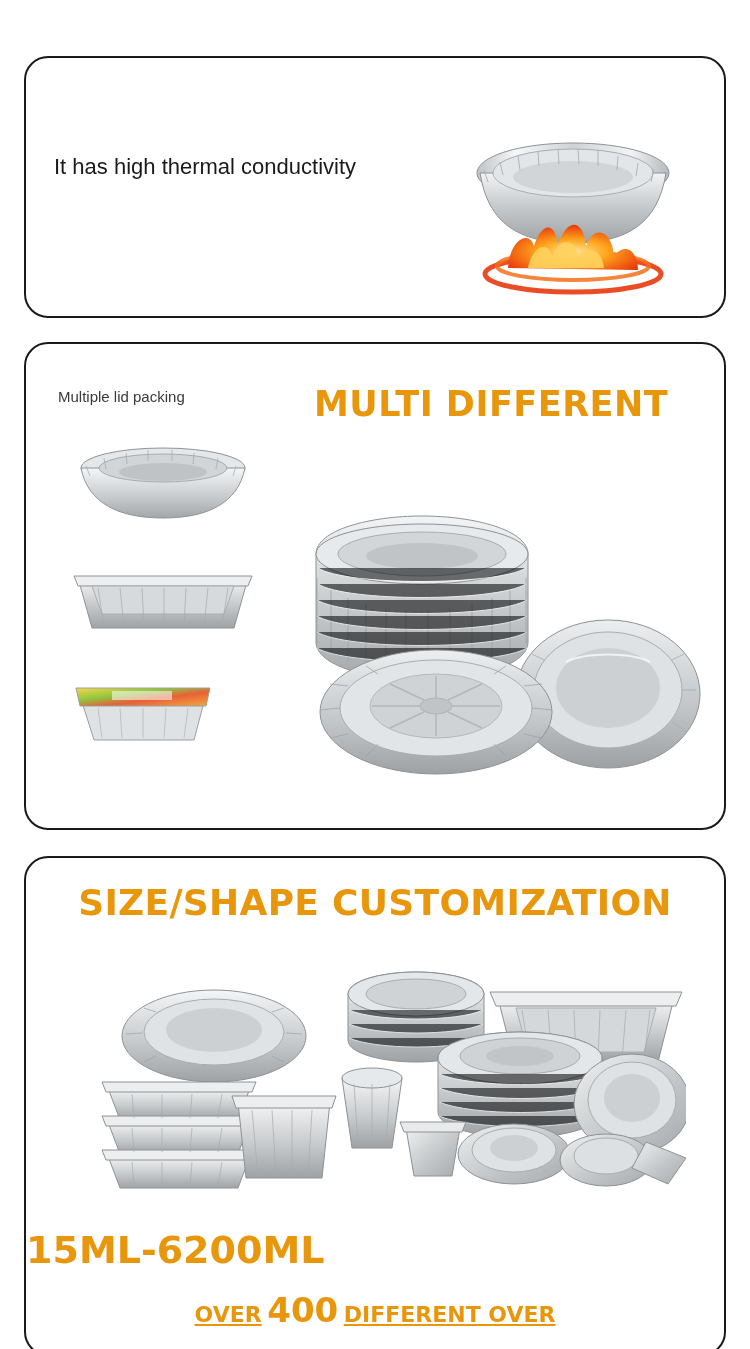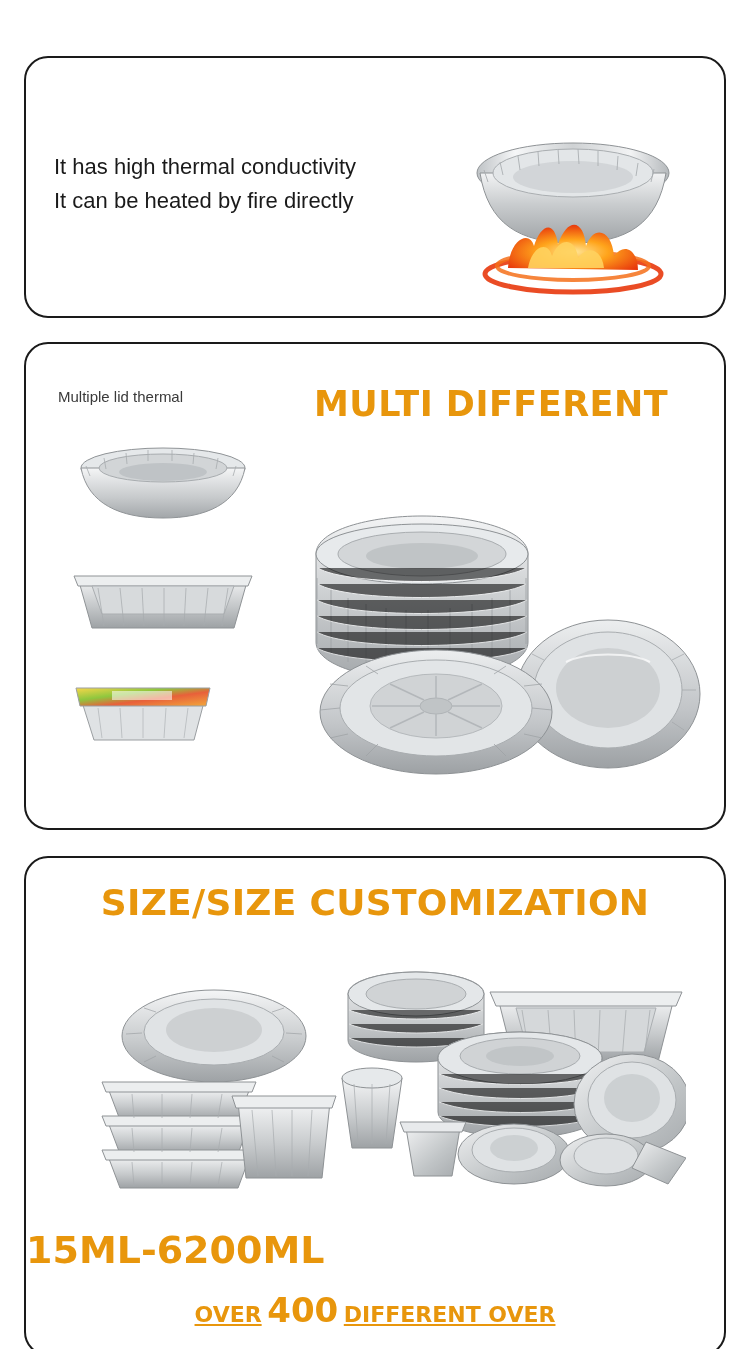--- a/index.html
+++ b/index.html
@@ -169,21 +169,20 @@
 </style>
 </head>
 <body>
 
 <div class="page">
 
   <div class="card" id="panel-thermal">
 
     <div class="thermal-text">
       <div>It has high thermal conductivity</div>
-      <div>It can be heated by fire directly</div>
     </div>
 
     <div class="thermal-art">
       <svg width="250" height="220" viewBox="0 0 250 220">
         <defs>
           <linearGradient id="foilA" x1="0" y1="0" x2="0" y2="1">
             <stop offset="0%" stop-color="#f2f3f4"></stop>
             <stop offset="45%" stop-color="#c9ccce"></stop>
             <stop offset="100%" stop-color="#9fa3a6"></stop>
           </linearGradient>
@@ -222,21 +221,21 @@
         <ellipse cx="125" cy="196" rx="88" ry="18" fill="none" stroke="#e8380d" stroke-width="5" opacity="0.9"></ellipse>
         <ellipse cx="125" cy="188" rx="76" ry="14" fill="none" stroke="#f4701a" stroke-width="4" opacity="0.85"></ellipse>
         <path d="M60 190 C 62 160, 82 152, 86 168 C 92 148, 106 140, 110 166 C 120 138, 136 142, 138 168 C 146 146, 164 152, 166 178 C 176 164, 190 172, 190 192 Z" fill="url(#flameG)"></path>
         <path d="M80 190 C 84 168, 100 162, 104 178 C 112 158, 128 160, 130 180 C 140 166, 154 172, 156 190 Z" fill="#ffd25e" opacity="0.9"></path>
       </svg>
     </div>
   </div>
 
   <div class="card" id="panel-multi">
 
-    <div class="multi-lid-label">Multiple lid thermal</div>
+    <div class="multi-lid-label">Multiple lid packing</div>
     <div class="multi-title">MULTI DIFFERENT</div>
 
 
     <div class="lid-thumb" id="lid-round">
       <svg width="190" height="84" viewBox="0 0 190 84">
         <defs>
           <linearGradient id="lg1" x1="0" y1="0" x2="0" y2="1">
             <stop offset="0%" stop-color="#f4f5f6"></stop>
               <stop offset="60%" stop-color="#c6c9cb"></stop>
               <stop offset="100%" stop-color="#a2a6a9"></stop>
@@ -392,21 +391,21 @@
             <line x1="80" y1="262" x2="92" y2="250"></line>
               <line x1="220" y1="262" x2="208" y2="250"></line>
           </g>
         </g>
       </svg>
     </div>
   </div>
 
   <div class="card" id="panel-size">
 
-    <div class="size-title">SIZE/SIZE CUSTOMIZATION</div>
+    <div class="size-title">SIZE/SHAPE CUSTOMIZATION</div>
 
     <div class="size-art">
       <svg width="600" height="260" viewBox="0 0 600 260">
         <defs>
           <linearGradient id="m1" x1="0" y1="0" x2="0" y2="1">
             <stop offset="0%" stop-color="#f4f5f6"></stop>
               <stop offset="55%" stop-color="#c8cbcd"></stop>
               <stop offset="100%" stop-color="#9ea2a5"></stop>
           </linearGradient>
           <linearGradient id="m2" x1="0" y1="0" x2="1" y2="1">

